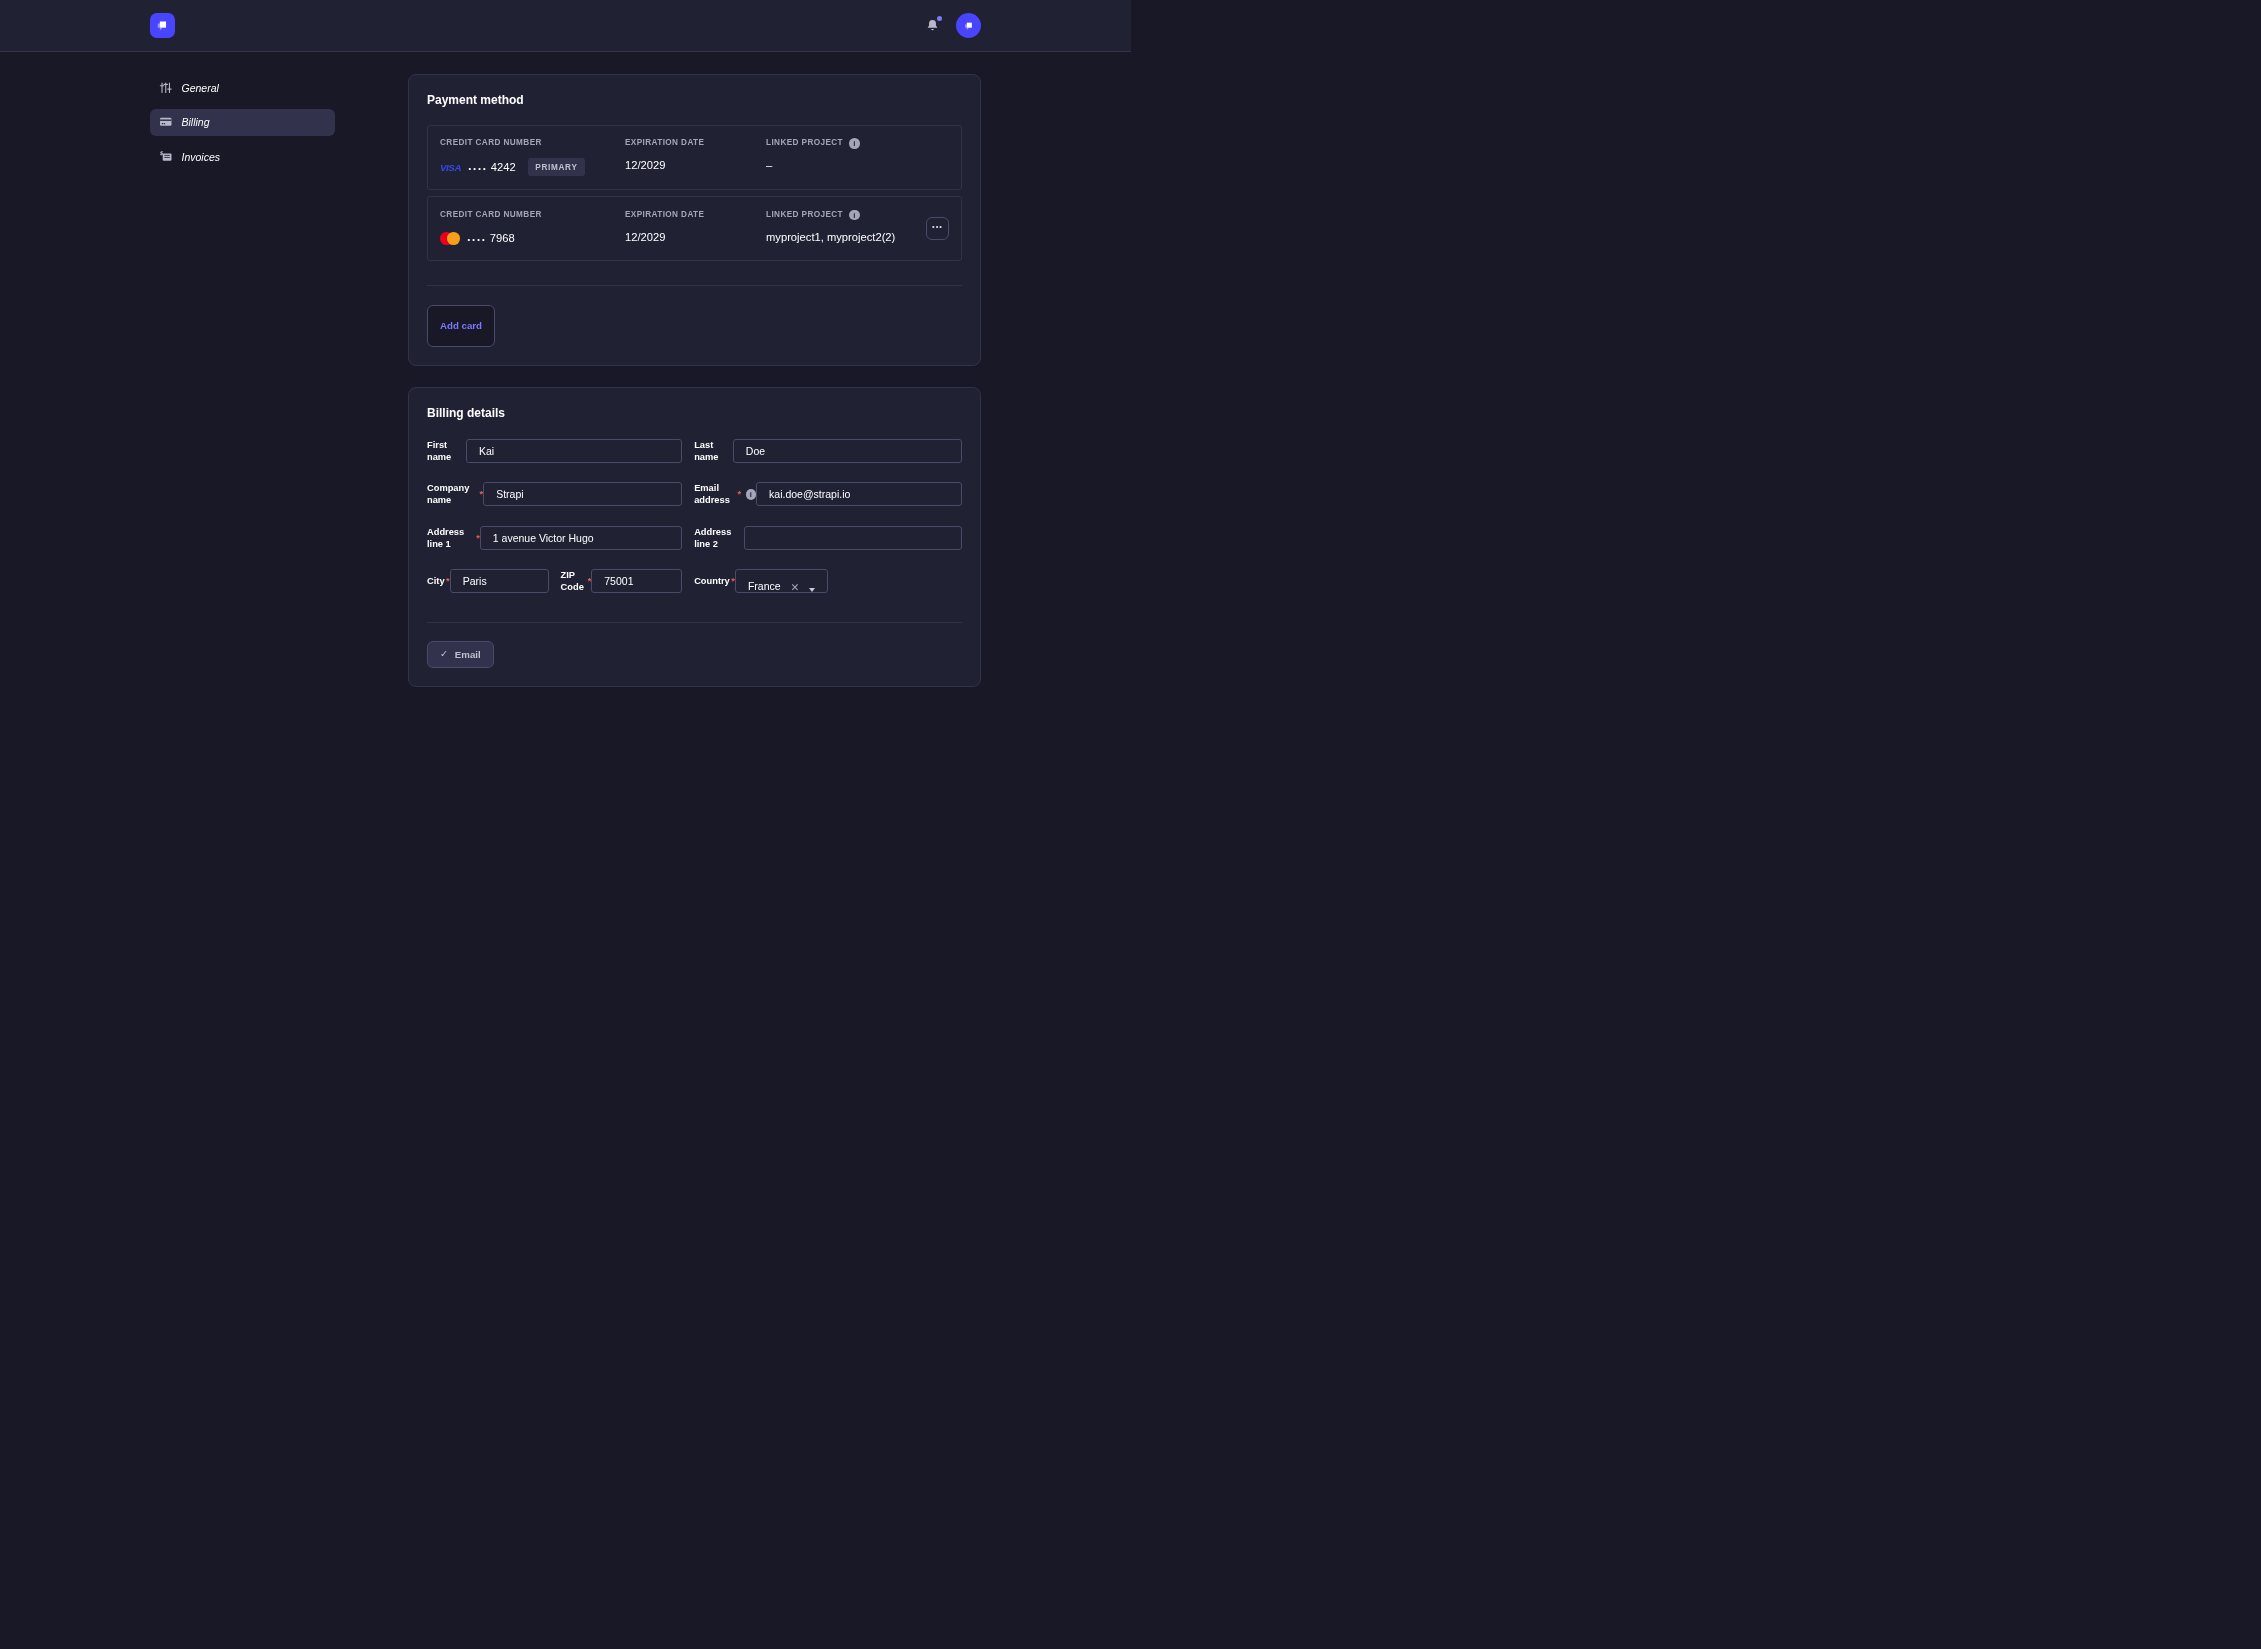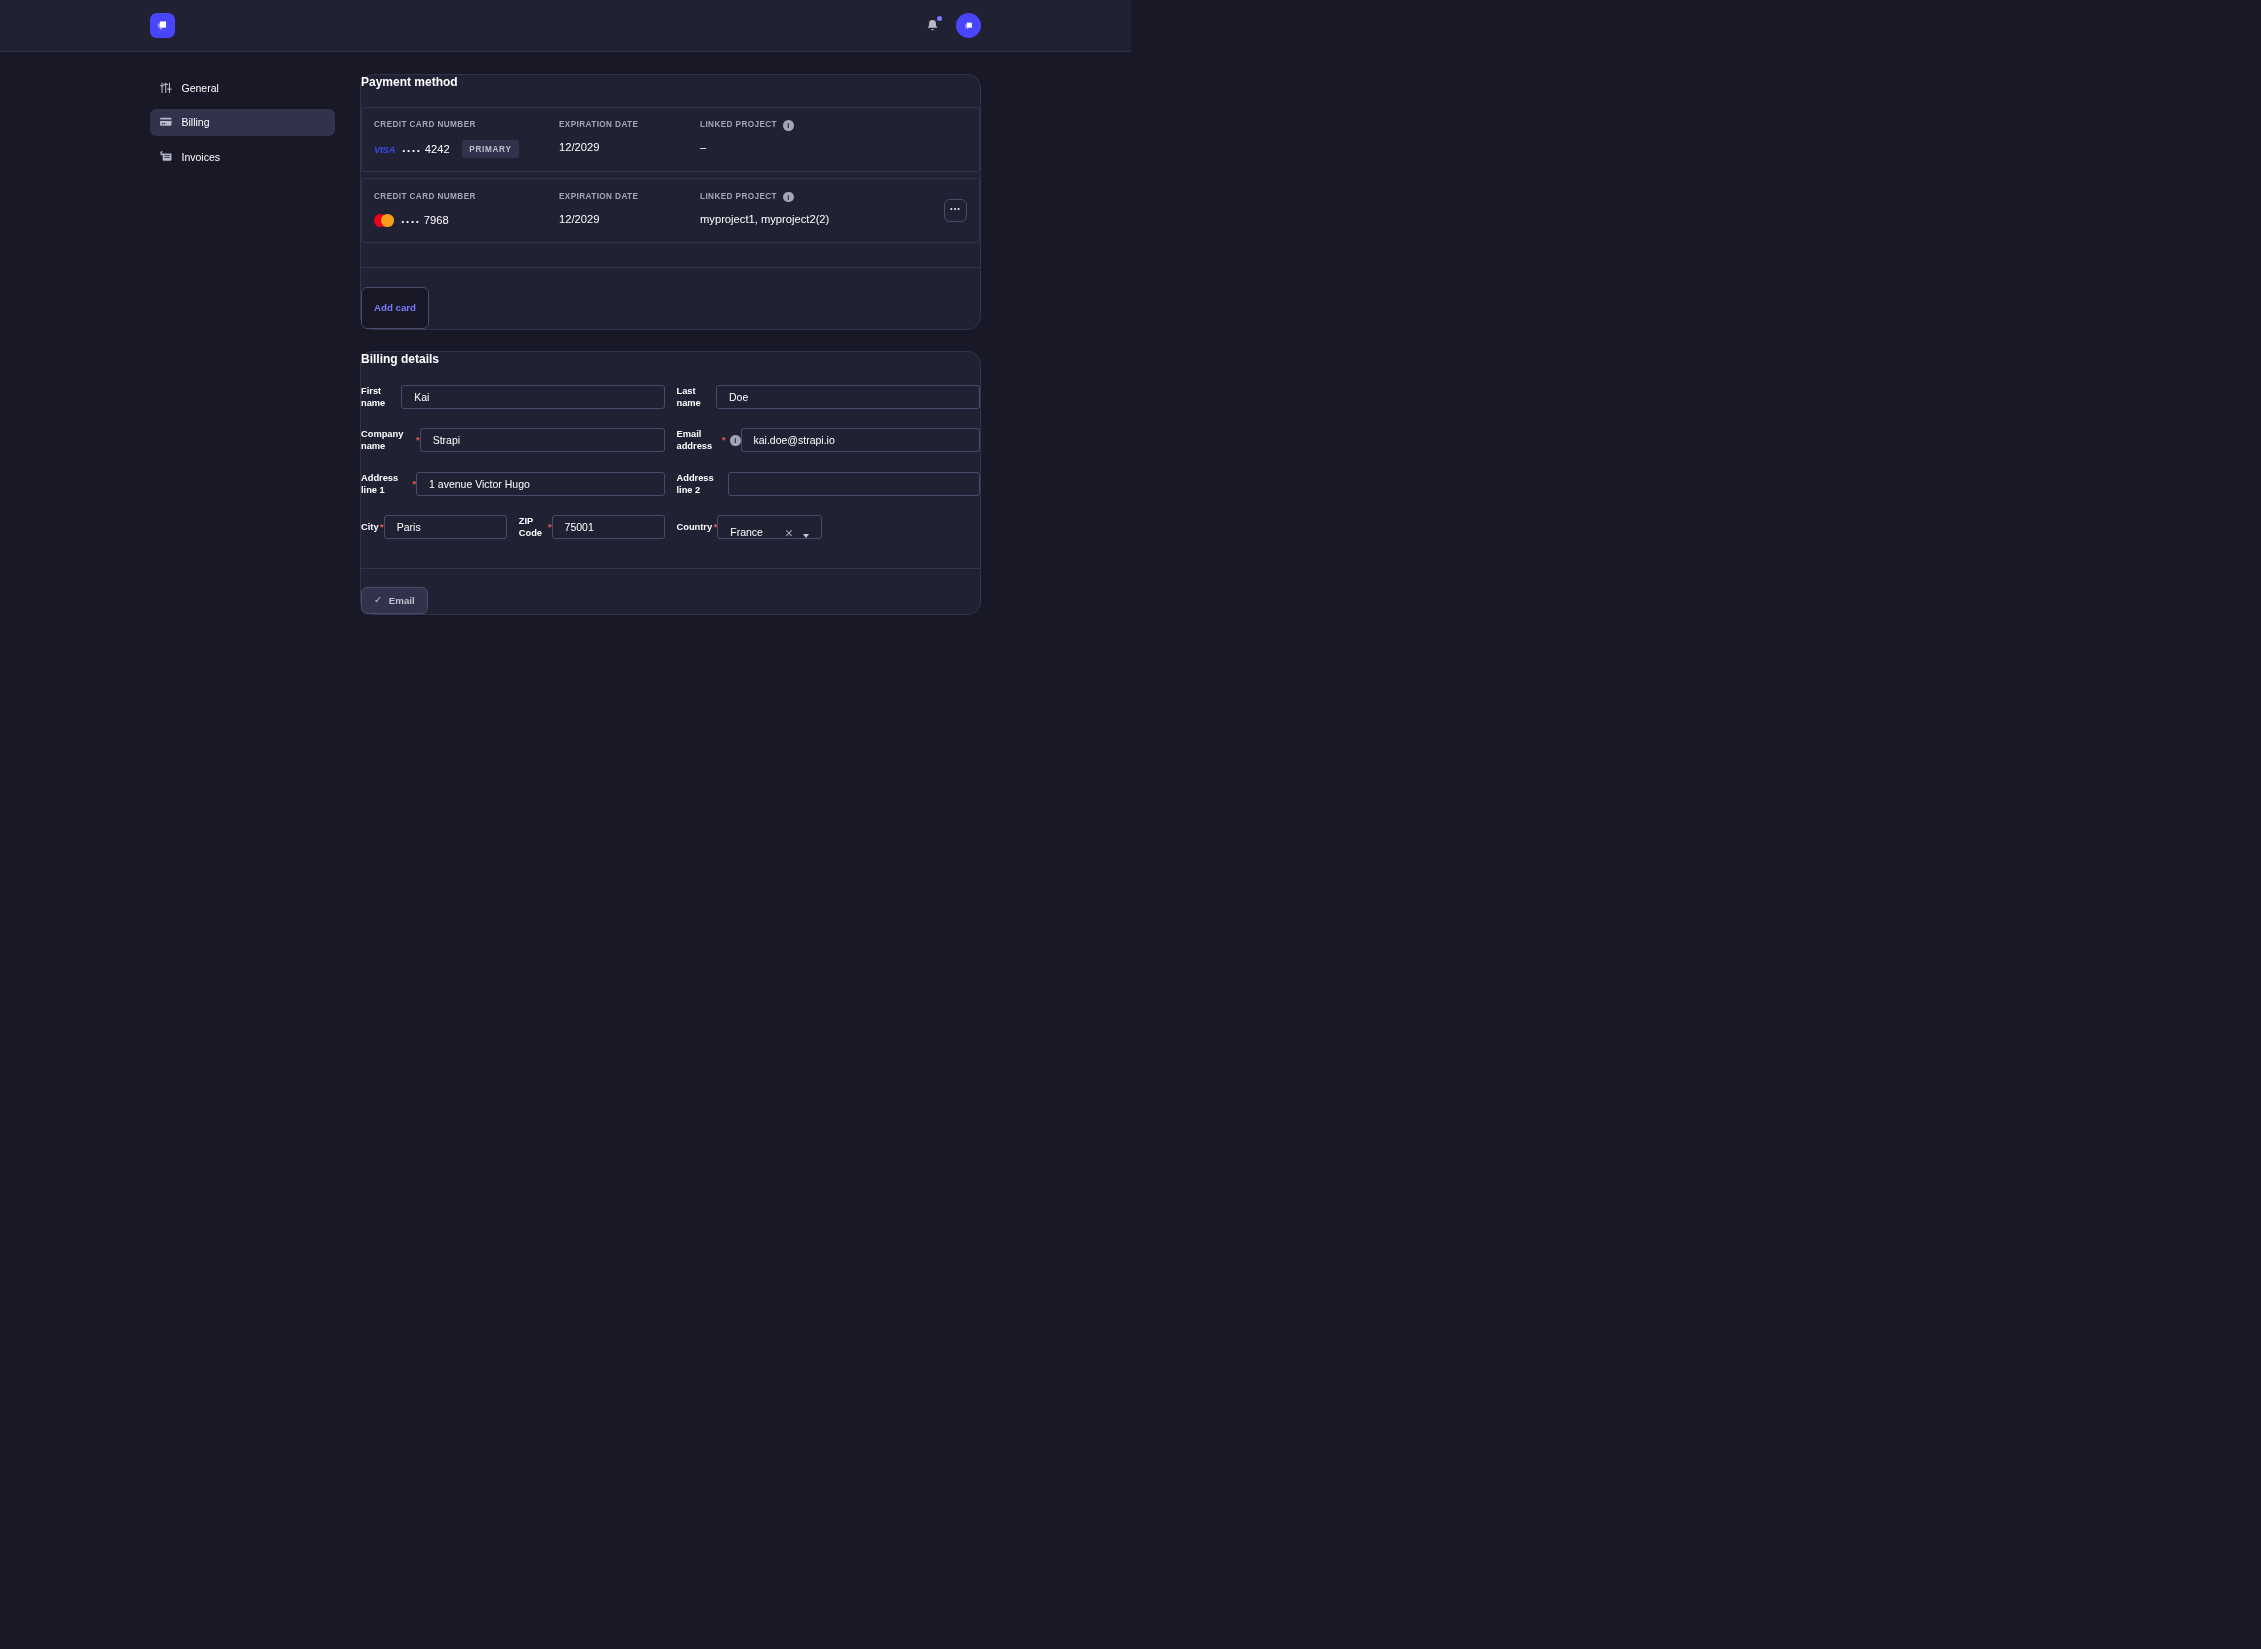--- a/index.html
+++ b/index.html
@@ -23,27 +23,27 @@
   .header-right{margin-left:auto;display:flex;align-items:center;gap:13.5px;}
   .bell-btn{position:relative;background:none;border:none;cursor:pointer;width:19.4px;height:19.4px;
     display:flex;align-items:center;justify-content:center;}
   .notif-dot{position:absolute;top:0;right:0.7px;width:5.2px;height:5.2px;border-radius:50%;background:var(--accent-light);}
   .avatar{width:25px;height:25px;border-radius:50%;background:var(--accent);border:none;cursor:pointer;
     display:flex;align-items:center;justify-content:center;}
   
   .layout{width:831px;margin:0 auto;padding-top:22px;display:flex;gap:25px;align-items:flex-start;}
   .sidebar{width:185px;flex:none;display:flex;flex-direction:column;gap:7.5px;}
   .side-item{display:flex;align-items:center;gap:9px;height:27px;padding:0 9px;border-radius:6px;
-    background:transparent;border:none;color:var(--txt);font-size:10.5px;font-family:inherit;cursor:pointer;text-align:left;}
+    background:transparent;border:none;color:var(--txt);font-size:10.5px;font-family:inherit;cursor:pointer;text-align:left;font-style:italic;}
   .side-item.active{background:var(--line);}
   .side-icon{width:13.5px;height:13.5px;flex:none;display:flex;align-items:center;justify-content:center;}
   
   .main{flex:1;min-width:0;}
   .page-title{font-size:24px;font-weight:700;line-height:30px;margin-bottom:9.7px;letter-spacing:0.1px;}
-  .panel{background:var(--surface);border:0.7px solid var(--line);border-radius:13px;}
+  .panel{background:var(--surface);border:0.7px solid var(--line);border-radius:8px;padding:18px;margin-left:48px;}
   .panel + .panel{margin-top:21px;}
   .panel-title{font-size:12px;font-weight:700;line-height:15px;}
   
   .rows{margin-top:16.5px;display:flex;flex-direction:column;gap:6px;}
   .card-row{border:0.7px solid var(--line);border-radius:3px;padding:12.7px 12px;
     display:grid;grid-template-columns:185px 141px 1fr 33px;align-items:start;}
   .col-head{font-size:8.2px;font-weight:600;letter-spacing:0.4px;color:var(--txt-dim);
     text-transform:uppercase;display:flex;align-items:center;gap:6px;line-height:10.5px;}
   .col-value{margin-top:9.7px;display:flex;align-items:center;font-size:11.2px;line-height:15px;color:var(--txt);}
   .visa-mark{font-style:italic;font-weight:900;font-size:9.7px;letter-spacing:-0.4px;color:var(--visa-blue);}

